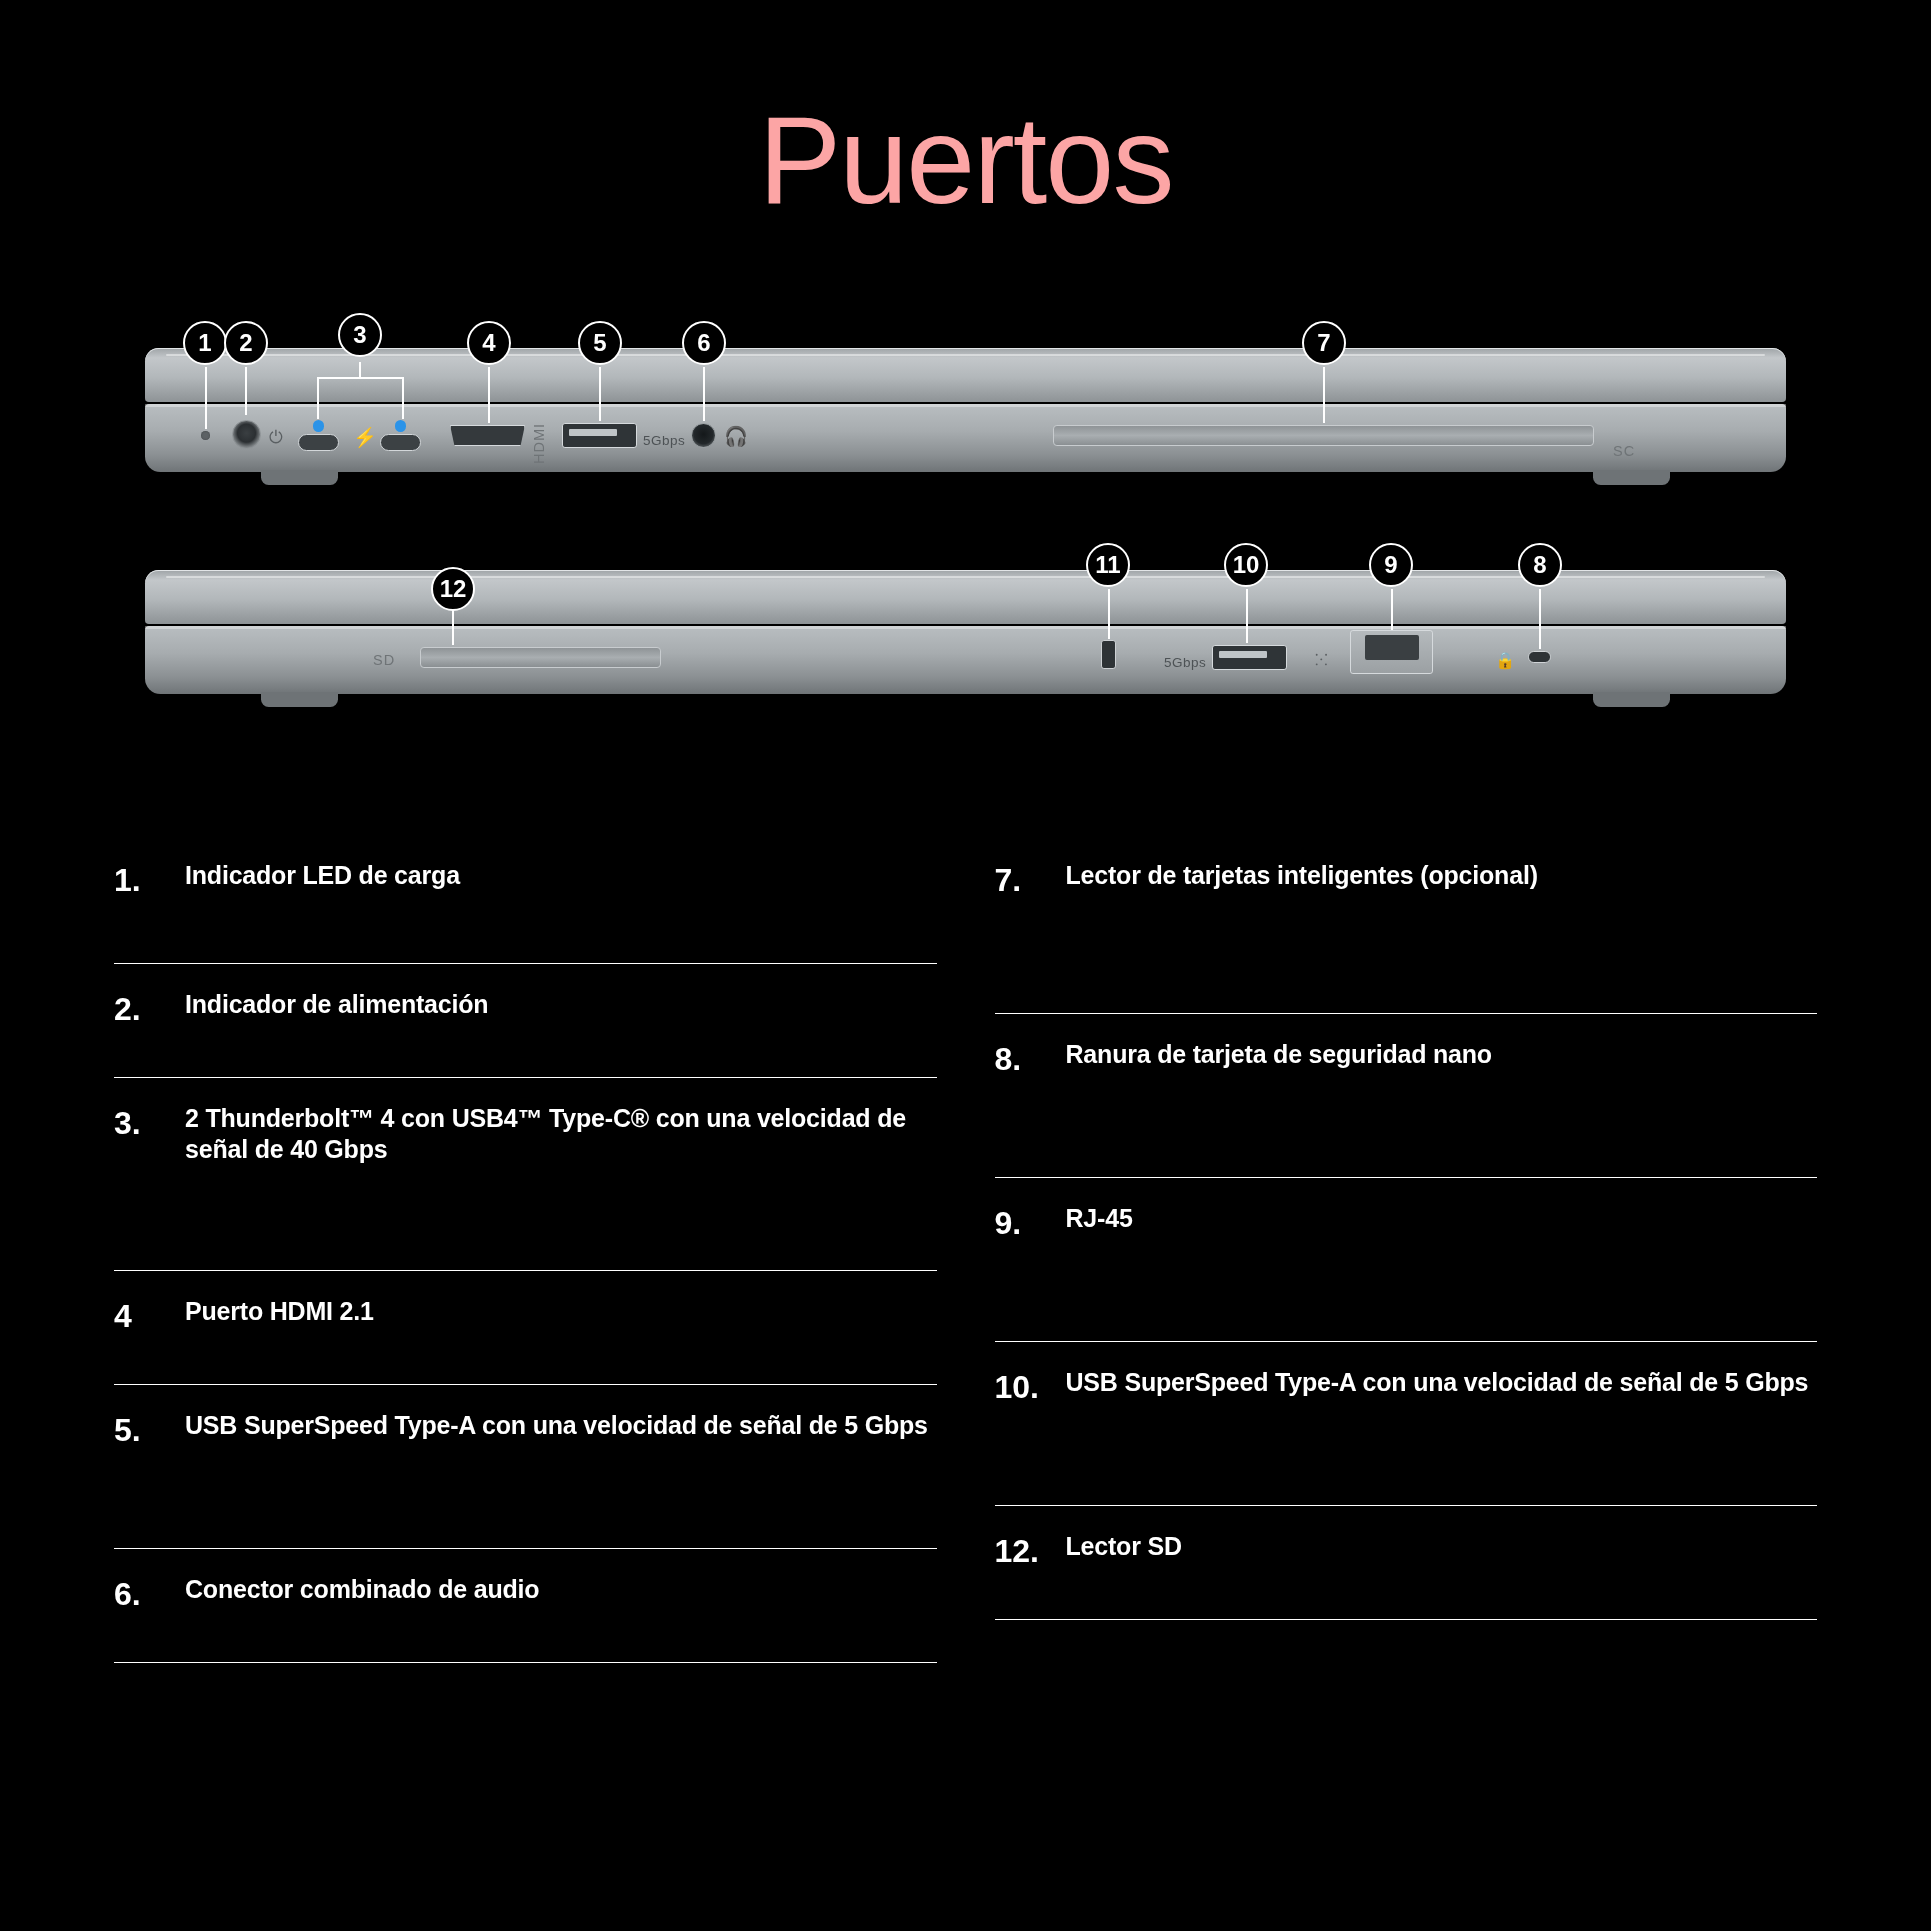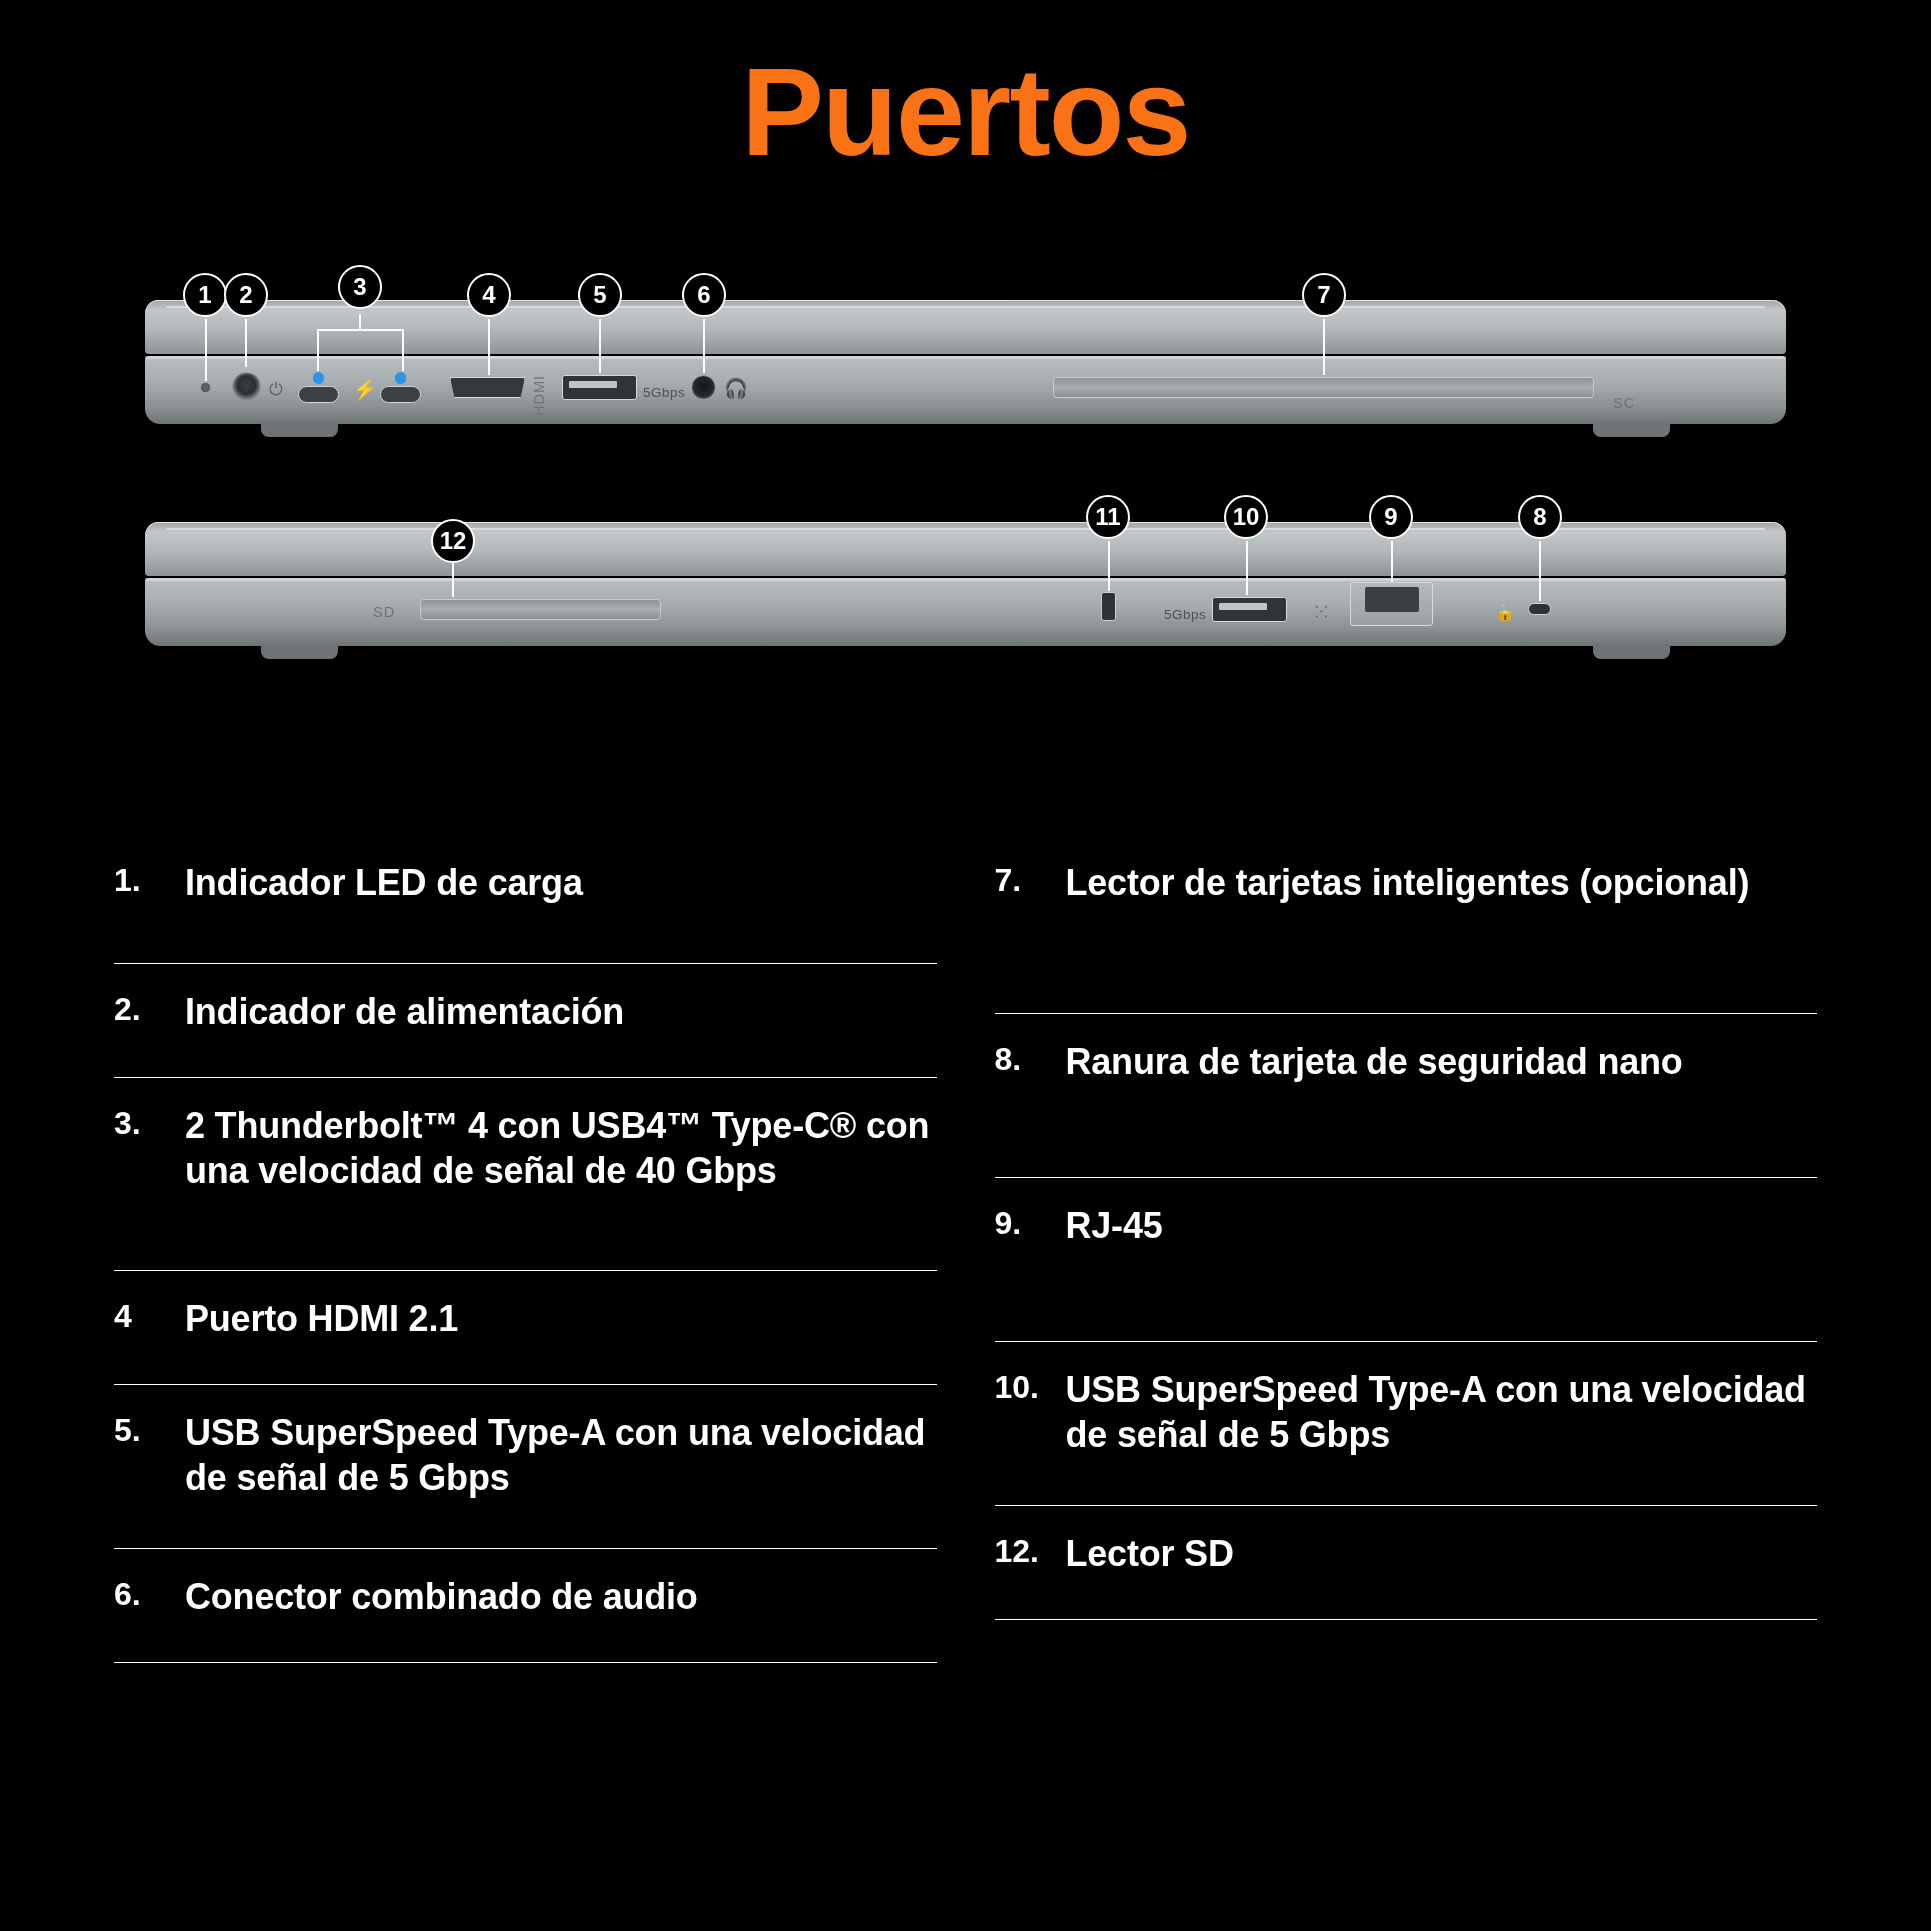--- a/index.html
+++ b/index.html
@@ -13,25 +13,25 @@
     overflow: hidden;
     font-family: "Liberation Sans", sans-serif;
     color: #ffffff;
     position: relative;
   }
 
   
   .title {
     text-align: center;
     font-size: 124px;
-    font-weight: bold;
+    font-weight: normal;
     letter-spacing: -1.9px;
     line-height: 1;
-    padding-top: 50px;
-    color: #f97316;
+    padding-top: 98px;
+    color: #fca5a5;
   }
 
   
   .diagram-area {
     position: relative;
     margin-top: 68px;
     height: 541px;
   }
 
   .laptop {
@@ -274,21 +274,21 @@
   }
   .legend-row:first-child { padding-top: 9.7px; }
   .legend-row .num {
     width: 71px;
     flex: 0 0 71px;
     font-size: 32px;
     font-weight: bold;
     line-height: 1.25;
   }
   .legend-row .txt {
-    font-size: 36px;
+    font-size: 25px;
     font-weight: bold;
     line-height: 1.25;
     letter-spacing: -0.2px;
   }
   .legend-row.tall { min-height: 164px; }
   .legend-row.extra-tall { min-height: 193px; }
 </style>
 </head>
 <body>
 

